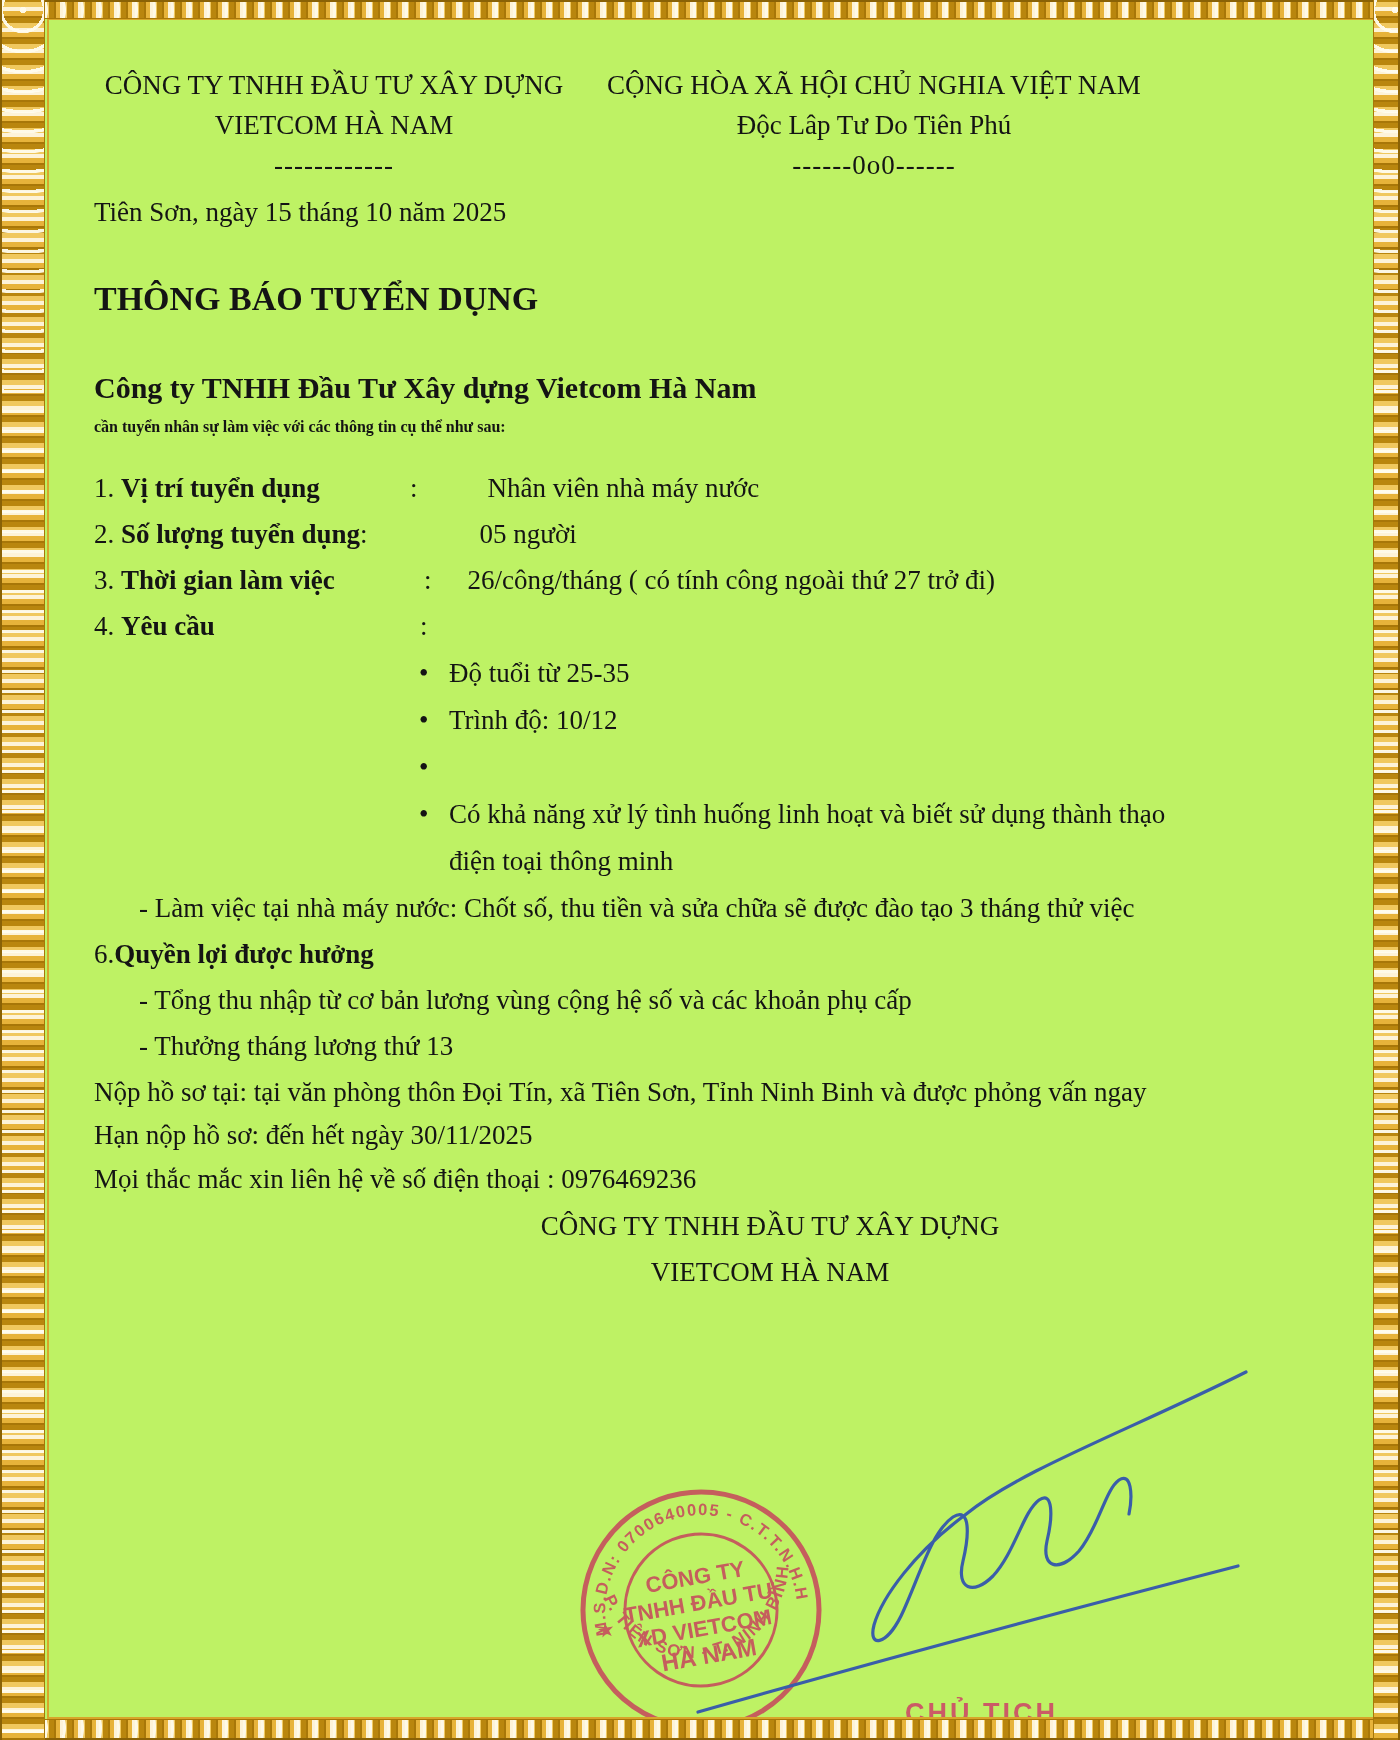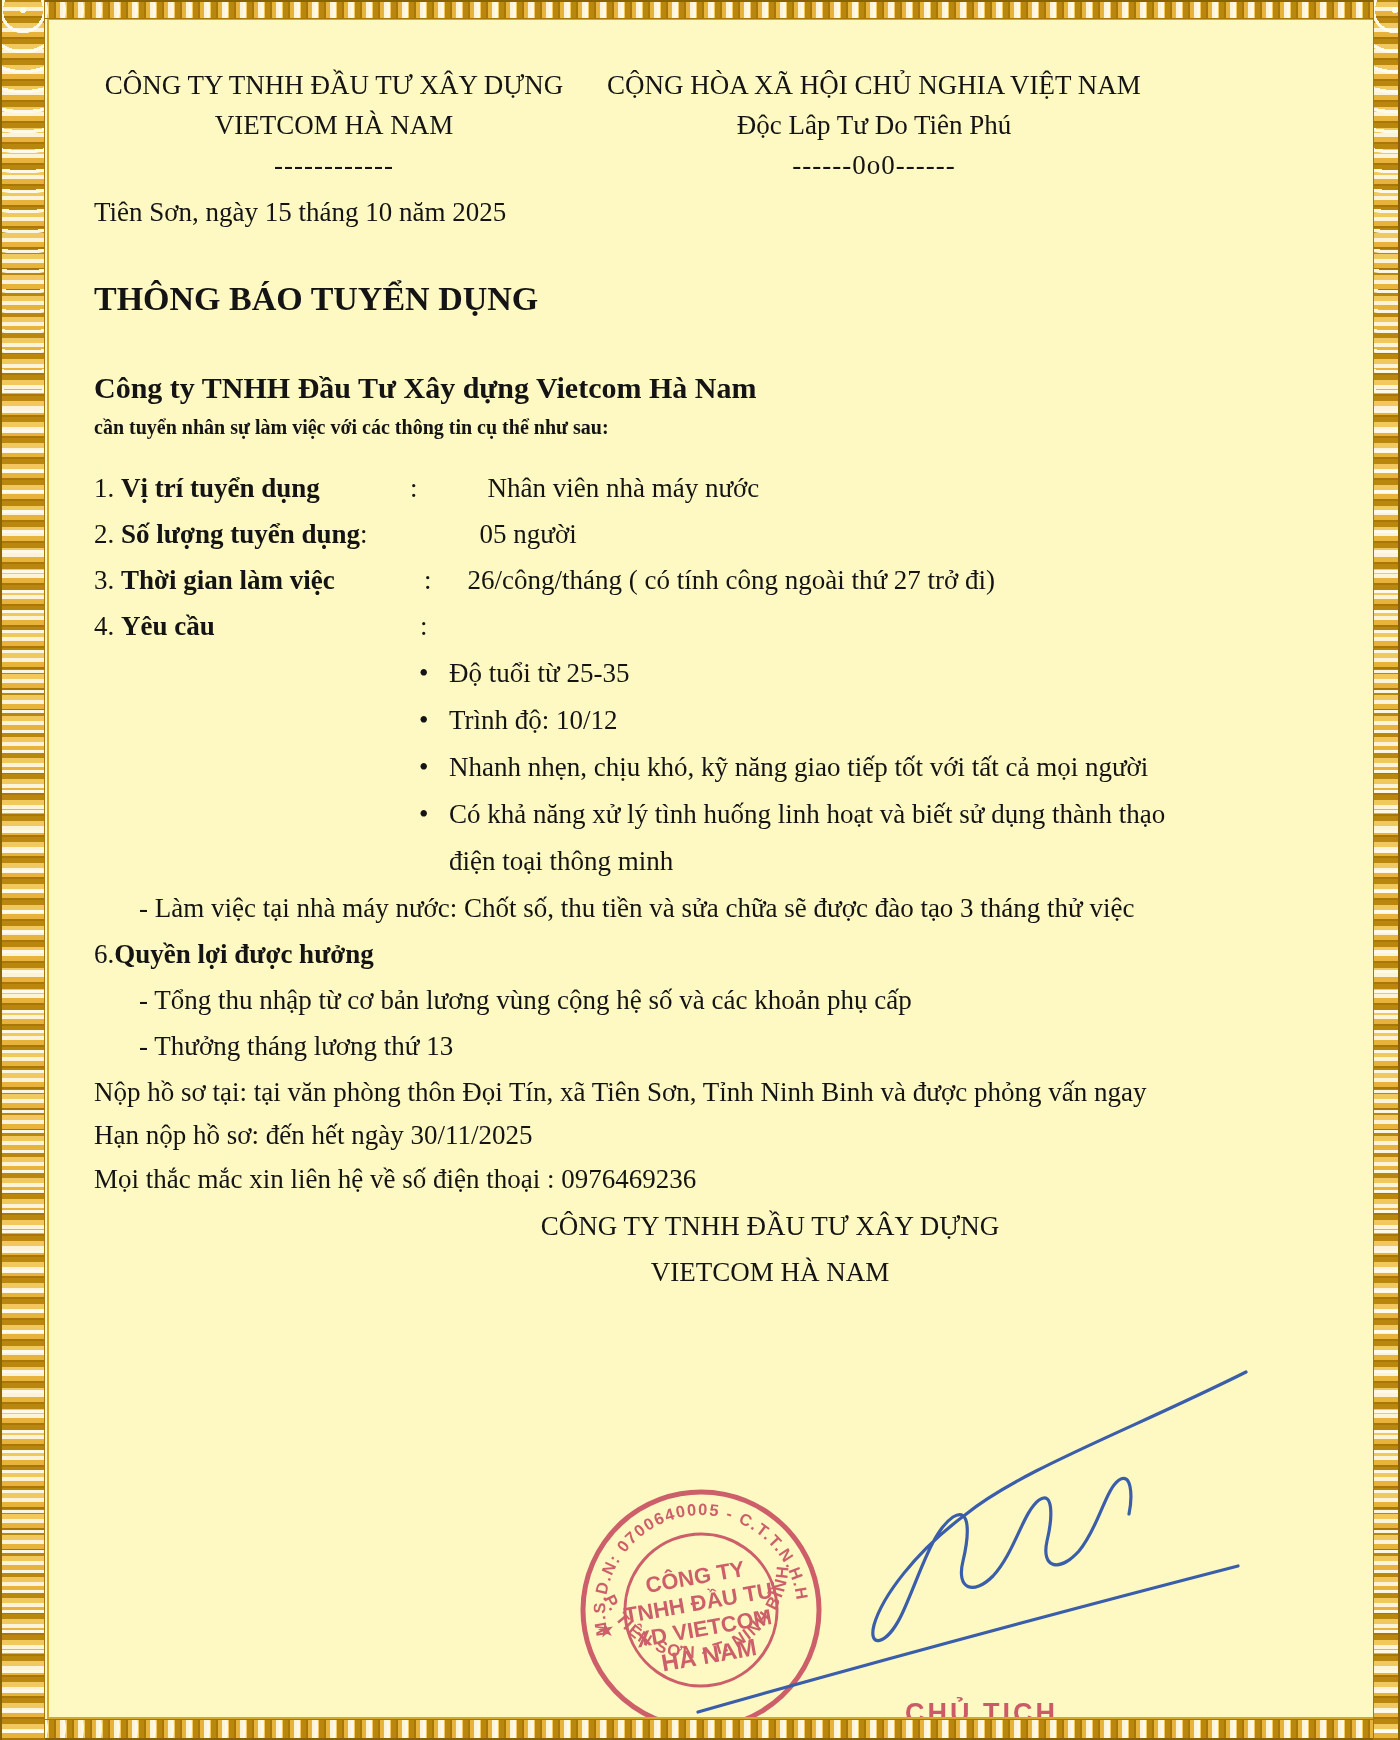--- a/index.html
+++ b/index.html
@@ -1,20 +1,20 @@
 <!DOCTYPE html>
 <html><head>
 <meta charset="utf-8">
 <style>
   html,body { margin:0; padding:0; background:#ffffff; }
   .page {
     position: relative;
     width: 1400px;
     height: 1740px;
-    background: #fef9c3;
+    background: #bef264;
     overflow: hidden;
     font-family: "Liberation Serif", "DejaVu Serif", serif;
     color: #141414;
   }
   
   .band { position:absolute; z-index:10; }
   .band-h {
     height:16px; left:0; right:0;
     background:
       repeating-radial-gradient(circle at 9px 8px, rgba(255,252,238,.95) 0 2.5px, rgba(255,252,238,0) 3px 18px),
@@ -44,21 +44,21 @@
     z-index:1;
   }
   .hdr { display:flex; margin-top:48px; line-height:40px; }
   .h-left  { width:480px; text-align:center; }
   .h-right { width:600px; text-align:center; }
   .divider { letter-spacing:1px; }
   .date-line { margin-top:6px; line-height:42px; }
   .center-block { width:1080px; text-align:left; }
   .doc-title { margin-top:44px; font-size:34px; font-weight:bold; line-height:44px; }
   .doc-subtitle { margin-top:46px; font-size:30px; font-weight:bold; line-height:42px; }
-  .doc-subtitle2 { font-size:20px; font-weight:bold; line-height:36px; }
+  .doc-subtitle2 { font-size:16px; font-weight:bold; line-height:36px; }
   .items { margin-top:20px; }
   .item { line-height:46px; white-space:nowrap; }
   .item .ilabel { display:inline-block; }
   .item .ilabel b { font-weight:bold; }
   .item-1 .ilabel { min-width:316px; }
   .item-2 .ilabel { min-width:0; }
   .item-3 .ilabel { min-width:330px; }
   .item-4 .ilabel { min-width:326px; }
   .item .ival { margin-left:70px; }
   .item-2 .ival { margin-left:112px; }
@@ -133,21 +133,20 @@
       <div class="req req-nowrap">
         <span class="bullet">•</span>
         <span class="req-text">Độ tuổi từ 25-35</span>
       </div>
       <div class="req req-nowrap">
         <span class="bullet">•</span>
         <span class="req-text">Trình độ: 10/12</span>
       </div>
       <div class="req req-nowrap">
         <span class="bullet">•</span>
-        <span class="req-text">Nhanh nhẹn, chịu khó, kỹ năng giao tiếp tốt với tất cả mọi người</span>
       </div>
       <div class="req">
         <span class="bullet">•</span>
         <span class="req-text">Có khả năng xử lý tình huống linh hoạt và biết sử dụng thành thạo điện toại thông minh</span>
       </div>
     </div>
 
     <div class="sec5-body">- Làm việc tại nhà máy nước: Chốt số, thu tiền và sửa chữa sẽ được đào tạo 3 tháng thử việc</div>
 
     <div class="sec-head">

